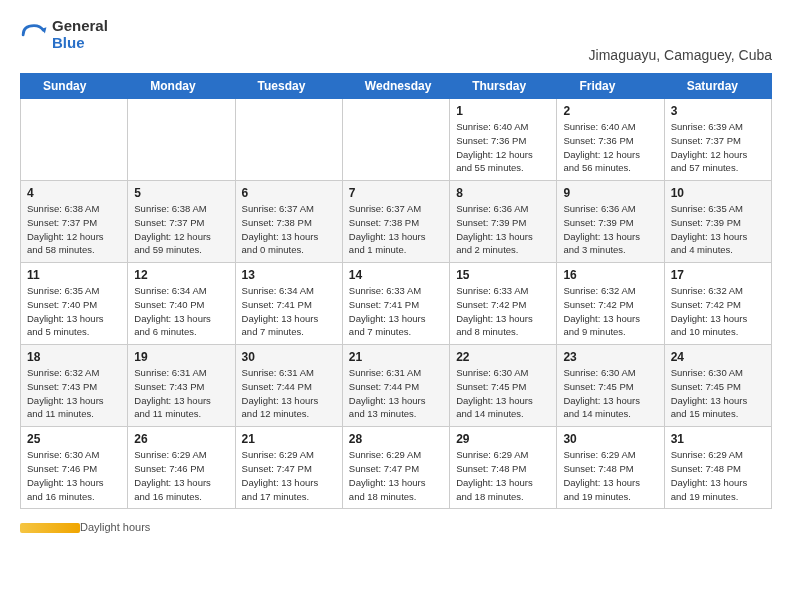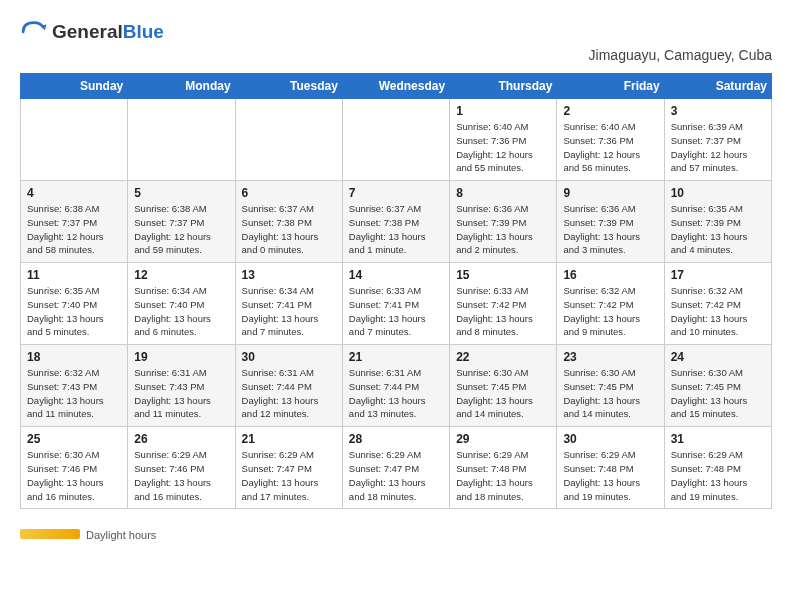--- a/index.html
+++ b/index.html
@@ -20,22 +20,22 @@
       align-items: flex-start;
       margin-bottom: 10px;
     }
     .logo {
       display: flex;
       align-items: center;
       gap: 2px;
     }
     .logo-text {
       display: flex;
-      flex-direction: row;
-      font-size: 19px;
+      flex-direction: column;
+      font-size: 15px;
       font-weight: bold;
       line-height: 1.1;
       justify-content: center;
     }
     .logo-general { color: #333; }
     .logo-blue { color: #2970c8; }
     .logo-icon {
       width: 28px;
       height: 28px;
       margin-right: 2px;
@@ -57,22 +57,22 @@
     table {
       width: 100%;
       border-collapse: collapse;
       table-layout: fixed;
     }
     thead tr th {
       background-color: #2970c8;
       color: #fff;
       font-size: 12px;
       font-weight: bold;
-      padding: 5px 4px;
-      text-align: right;
+      padding: 5px 22px;
+      text-align: left;
       border: 1px solid #2970c8;
     }
     tbody tr td {
       vertical-align: top;
       border: 1px solid #ccc;
       padding: 5px 6px;
       font-size: 10px;
       color: #333;
       background: #fff;
       min-height: 70px;
@@ -90,26 +90,25 @@
     }
     .day-info {
       font-size: 9.5px;
       color: #333;
       line-height: 1.45;
     }
     .empty-cell {
       background: #fff;
     }
     .footer {
-      margin-top: 20px;
+      margin-top: 12px;
       font-size: 11px;
       color: #555;
       display: flex;
-      align-items: flex-start;
-      gap: 6px;
+      align-items: flex-end;
     }
     .footer-bar {
       width: 60px;
       height: 10px;
       background: linear-gradient(to right, #f5c542, #f0a500);
       display: inline-block;
       border-radius: 2px;
     }
   </style>
 </head>

